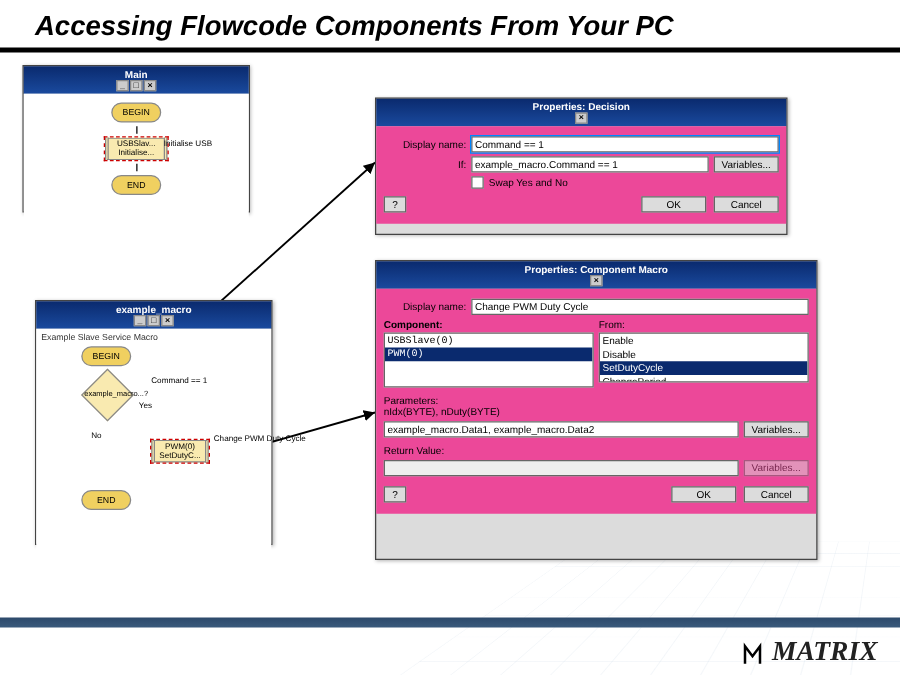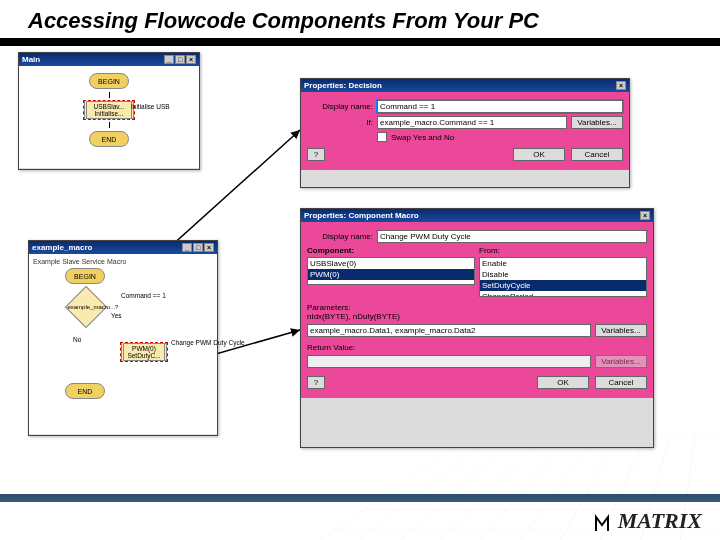--- a/index.html
+++ b/index.html
@@ -17,21 +17,21 @@
       linear-gradient(rgba(180,200,220,0.15) 1px, transparent 1px),
       linear-gradient(90deg, rgba(180,200,220,0.15) 1px, transparent 1px);
     background-size: 40px 40px;
     transform: perspective(400px) rotateX(55deg);
     transform-origin: bottom right;
     z-index: 0;
   }
   .slide-title {
     font-size: 22px; font-weight: bold; font-style: italic;
     padding: 8px 0 4px 28px;
-    border-bottom: 8px solid #000000;
+    border-bottom: 4px solid #000000;
     position: relative; z-index: 2;
   }
   .footer-bar {
     position: absolute; bottom: 38px; left: 0; right: 0;
     height: 8px;
     background: linear-gradient(#2d4a6b, #3a5a7c);
     z-index: 2;
   }
   .logo {
     position: absolute; bottom: 6px; right: 18px;
@@ -49,21 +49,21 @@
     background: #dcdcdc;
     box-shadow: 1px 1px 3px rgba(0,0,0,0.3);
     font-size: 8px;
     z-index: 4;
   }
   .titlebar {
     background: linear-gradient(#0a2a6e, #1a4a9e);
     color: #fff;
     font-size: 8px; font-weight: bold;
     padding: 2px 3px;
-    display: flex; justify-content: space-between; align-items: center;
+    display: flex; justify-content: space-between; align-items: center; flex-direction: column;
   }
   .titlebar .btns { display: flex; gap: 1px; }
   .titlebar .tb {
     width: 10px; height: 9px; background: #ccc; border: 1px solid #888;
     font-size: 7px; line-height: 7px; text-align: center; color:#000;
   }
   .flowchart-body {
     background: #fff; height: calc(100% - 14px);
     padding: 4px; position: relative;
   }
@@ -236,21 +236,21 @@
       </div>
   </div>
   <div class="dialog-body">
     <div class="dlg-row">
       <div class="dlg-label">Display name:</div>
       <input class="dlg-input" value="Change PWM Duty Cycle" style="">
     </div>
     <div class="dlg-row" style="align-items:flex-start;">
       <div style="flex:1;">
         <div style="font-size:8px; margin-bottom:2px;font-weight:bold;">Component:</div>
-        <div class="listbox" style="height:28px;">
+        <div class="listbox" style="height:44px;font-family:Liberation Mono, monospace;">
           <div class="item">USBSlave(0)</div>
           <div class="item sel">PWM(0)</div>
         </div>
       </div>
       <div style="flex:1;">
         <div style="font-size:8px; margin-bottom:2px;">From:</div>
         <div class="listbox" style="height:40px;">
           <div class="item">Enable</div>
           <div class="item">Disable</div>
           <div class="item sel">SetDutyCycle</div>

